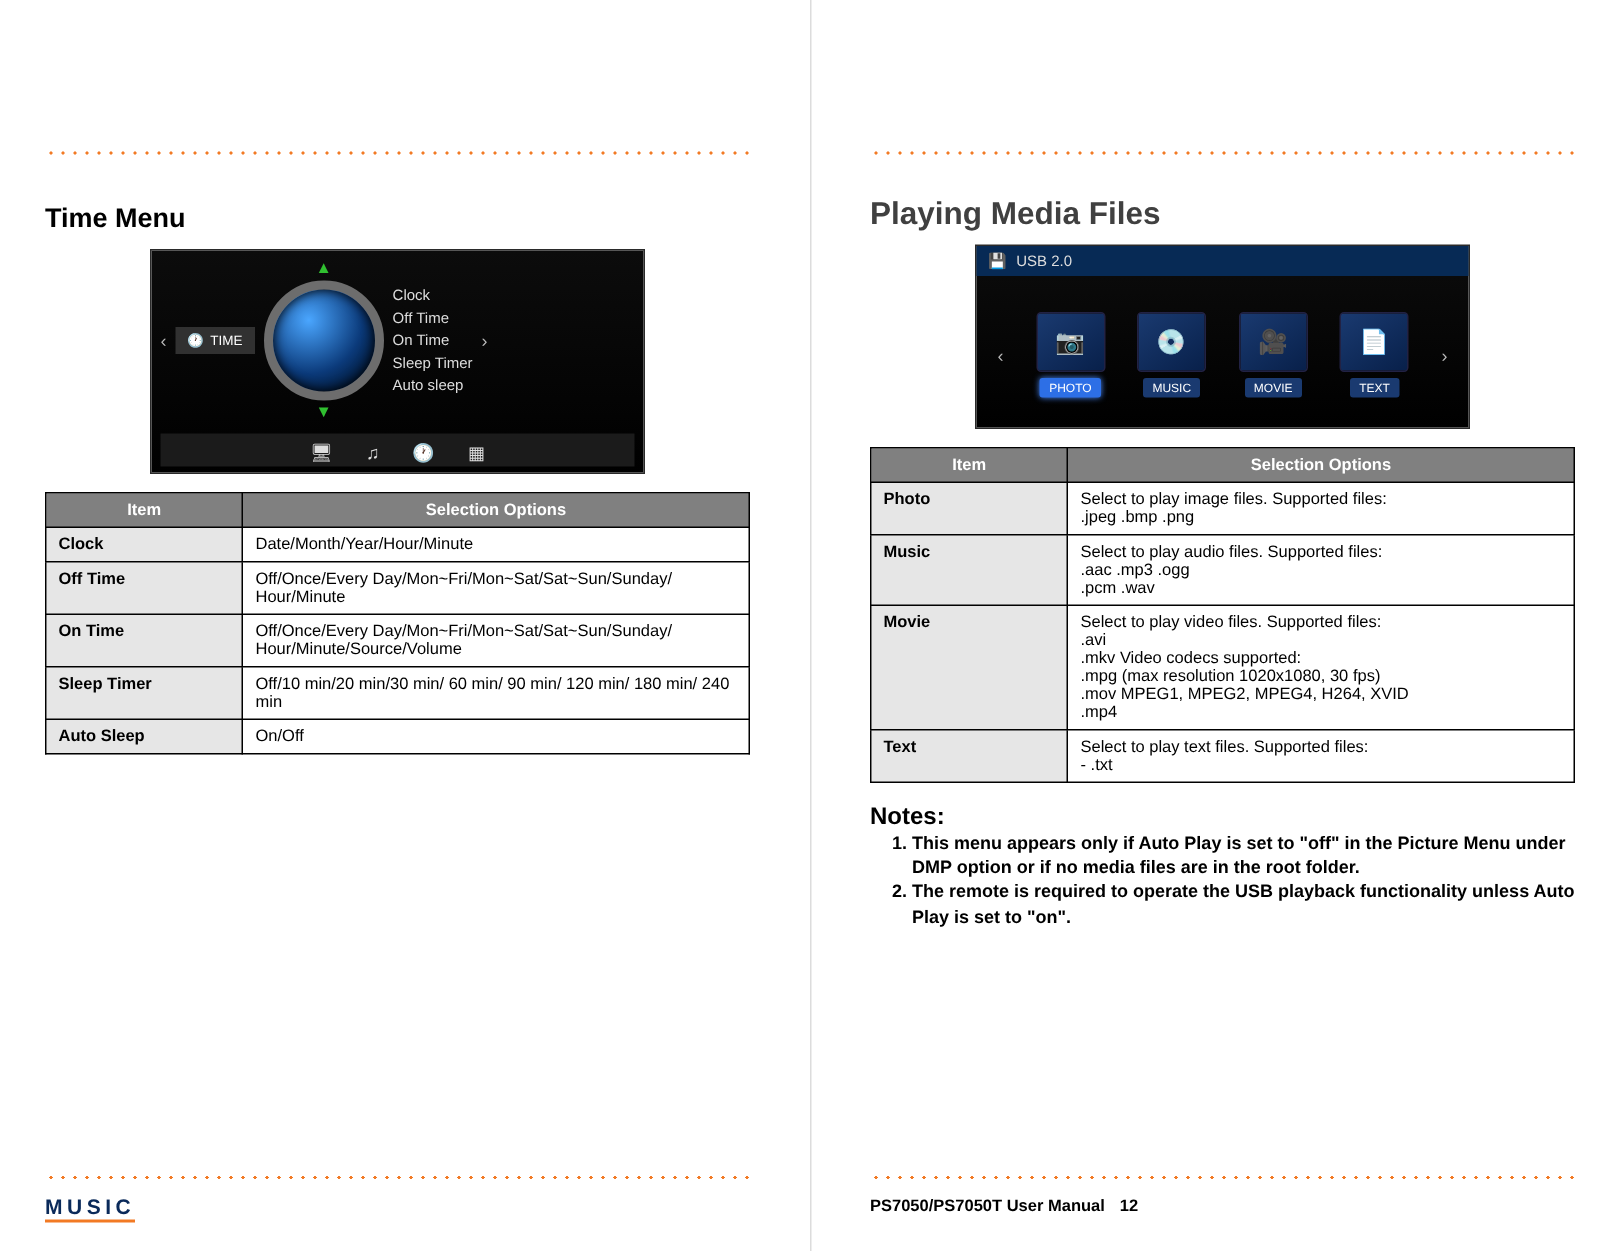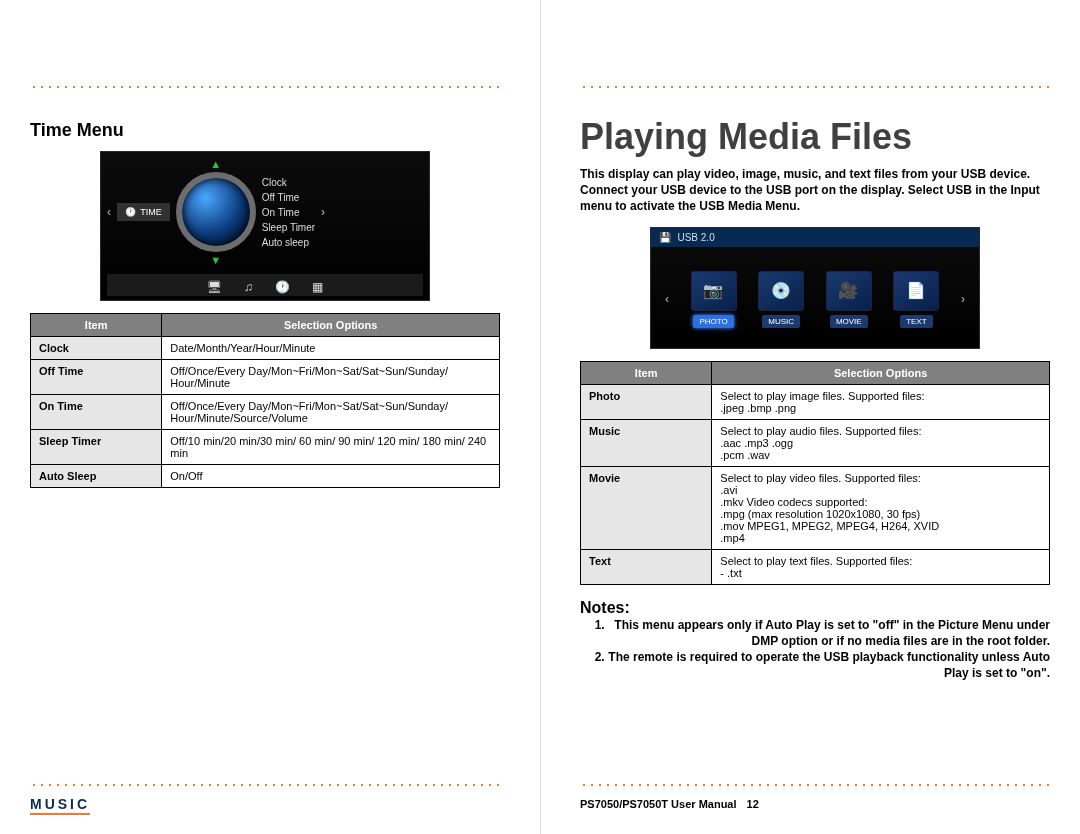--- a/index.html
+++ b/index.html
@@ -11,21 +11,21 @@
     position: relative;
     overflow: hidden;
   }
   .pages {
     display: flex;
     width: 100%;
     height: 100%;
   }
   .page {
     width: 50%;
-    padding: 20px 30px 20px 30px;
+    padding: 35px 30px 20px 30px;
     position: relative;
     display: flex;
     flex-direction: column;
   }
   .page-left { padding-right: 40px; }
   .page-right { padding-left: 40px; }
   .gutter {
     position: absolute;
     left: 50%;
     top: 0;
@@ -42,21 +42,21 @@
   }
   .dot-rule.bottom { margin-top: auto; margin-bottom: 8px; }
   h2.sect {
     font-size: 18px;
     font-weight: bold;
     color: #000;
     margin-bottom: 10px;
     margin-top: 18px;
   }
   h1.sect {
-    font-size: 36px;
+    font-size: 21px;
     font-weight: bold;
     color: #404040;
     margin-bottom: 8px;
     margin-top: 14px;
   }
   .intro {
     font-size: 12px;
     font-weight: bold;
     line-height: 1.35;
     margin-bottom: 12px;
@@ -124,21 +124,21 @@
     border: 1px solid #000;
     padding: 5px 8px;
     vertical-align: top;
   }
   table.content-table td:first-child {
     background: #e6e6e6;
     font-weight: bold;
     width: 28%;
   }
   .notes-head { font-size:16px; font-weight:bold; margin-top:4px;}
-  ol.notes { list-style: decimal; padding-left: 28px; font-size:12px; font-weight:bold; line-height:1.35;text-align:right;}
+  ol.notes { list-style: decimal; padding-left: 28px; font-size:12px; font-weight:bold; line-height:1.35;}
   
   .footer { display:flex; align-items:center; justify-content:flex-start; font-size:11px; height:20px;}
   .footer.right { }
   .planar-logo {
     font-family: Arial, sans-serif;
     font-weight: bold;
     letter-spacing: 3px;
     color: #0a2a5a;
     font-size: 14px;
     position:relative;
@@ -224,21 +224,20 @@
      <div class="dot-rule bottom"></div>
      <div class="footer">
        <span class="planar-logo">MUSIC</span>
      </div>
   </div>
 
   <div class="page page-right">
      <div style="height:60px"></div>
      <div class="dot-rule"></div>
      <h1 class="sect">Playing Media Files</h1>
-     <p class="intro">This display can play video, image, music, and text files from your USB device. Connect your USB device to the USB port on the display. Select USB in the Input menu to activate the USB Media Menu.</p>
 
      <div class="osd-wrap">
        <div class="osd usb">
          <div class="usb-head">
            <span>💾</span>
            <span>USB 2.0</span>
          </div>
          <div class="usb-items">
            <span class="chev">‹</span>
            <div class="usb-item">

